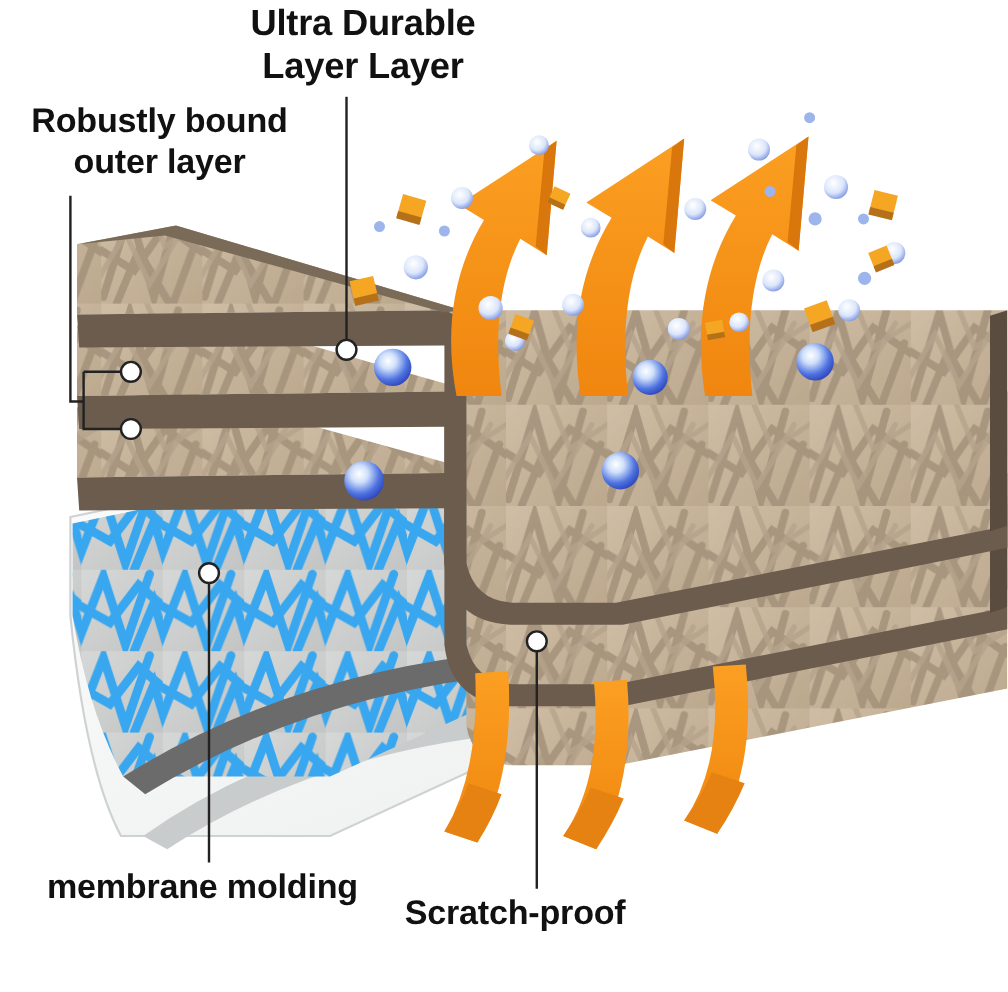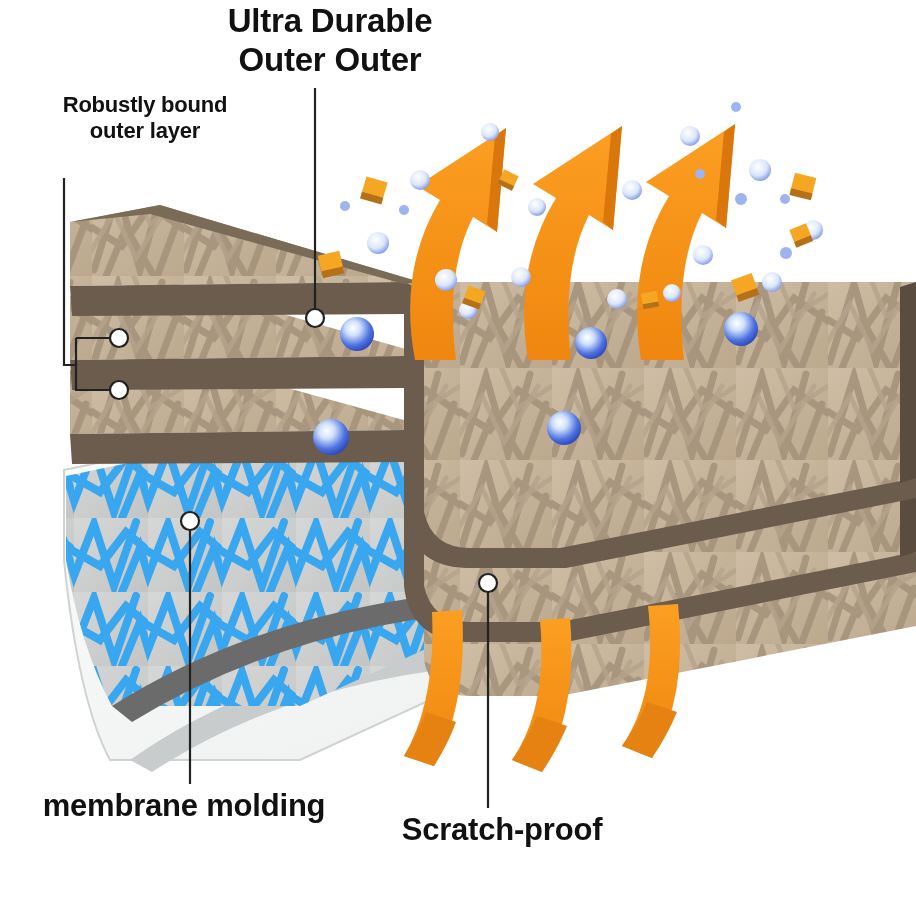--- a/index.html
+++ b/index.html
@@ -4,23 +4,23 @@
 <style>
   html,body{margin:0;padding:0;background:#ffffff;}
   body{width:916px;height:902px;overflow:hidden;
        font-family:"Liberation Sans","DejaVu Sans",sans-serif;}
   #stage{position:relative;width:916px;height:902px;background:#fff;}
   #art{position:absolute;left:0;top:0;width:916px;height:902px;}
   .lbl{position:absolute;font-weight:bold;color:#111111;
        line-height:1.18;letter-spacing:-0.2px;}
   .lbl span{display:block;}
   #label-ultra-durable-outer-layer{left:205px;top:2px;width:250px;text-align:center;font-size:33px;}
-  #label-robustly-bound-outer-layers{left:6px;top:92px;width:278px;text-align:center;font-size:22px;}
+  #label-robustly-bound-outer-layers{left:6px;top:92px;width:278px;text-align:center;font-size:31px;}
   #label-breathable-membrane{left:4px;top:788px;width:360px;text-align:center;font-size:31px;}
-  #label-scratch-proof-inner-layer{left:368px;top:812px;width:268px;text-align:center;font-size:31px;}
+  #label-scratch-proof-inner-layer{left:368px;top:812px;width:268px;text-align:left;font-size:31px;}
 </style>
 </head>
 <body>
 
 <div id="stage">
 
   <svg id="art" viewBox="0 0 916 902">
     <defs>
       <linearGradient id="gTan" x1="0" y1="0" x2="1" y2="1">
         <stop offset="0" stop-color="#cfbda5"></stop>
@@ -233,21 +233,21 @@
 
       <g>
         <path d="M488 592 L488 808"></path>
         <circle cx="488" cy="583" r="9" fill="#ffffff"></circle>
       </g>
     </g>
   </svg>
 
   <div class="lbl" id="label-ultra-durable-outer-layer">
     <span>Ultra Durable</span>
-    <span>Outer Outer</span>
+    <span>Layer Layer</span>
   </div>
 
   <div class="lbl" id="label-robustly-bound-outer-layers">
     <span>Robustly bound</span>
     <span>outer layer</span>
   </div>
 
   <div class="lbl" id="label-breathable-membrane">
     <span>membrane molding</span>
   </div>

